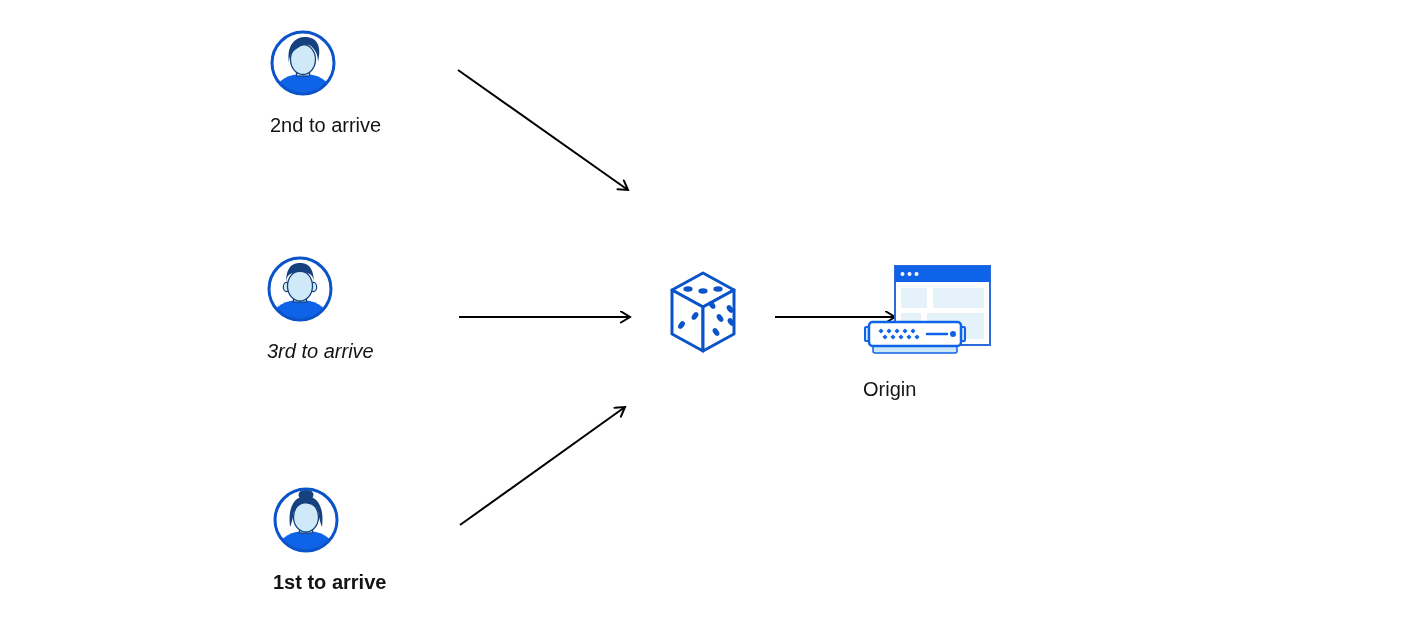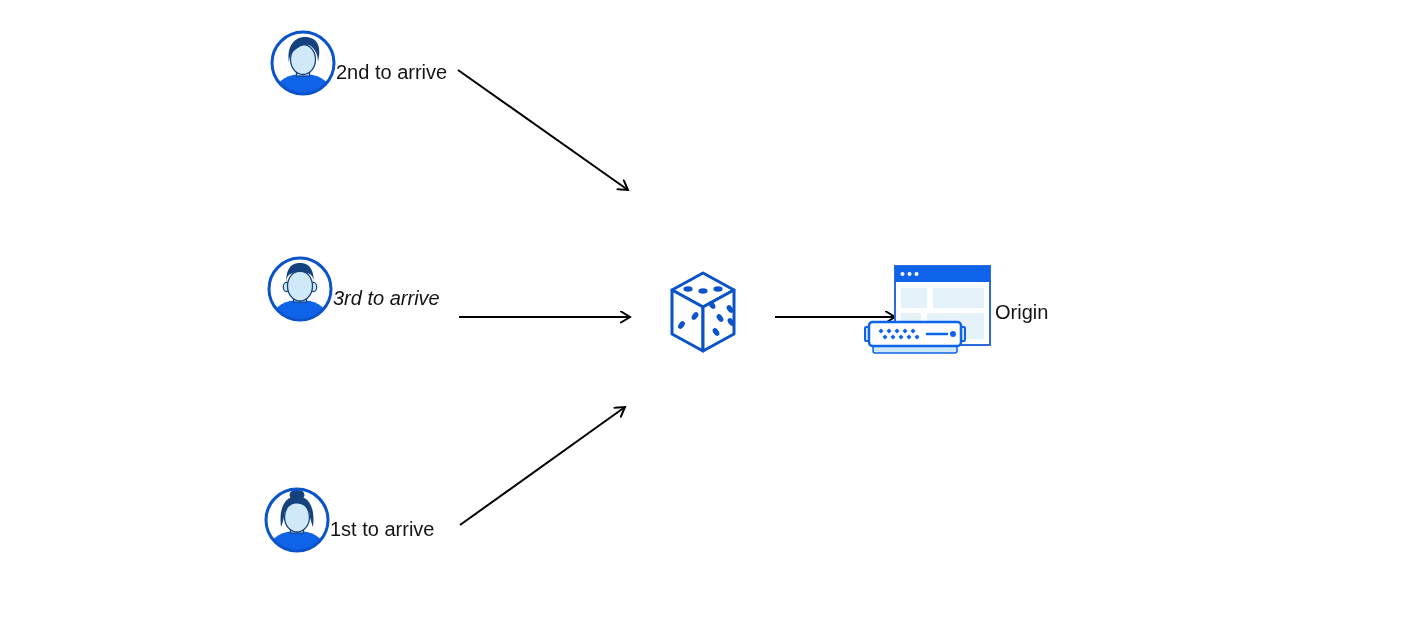--- a/index.html
+++ b/index.html
@@ -15,31 +15,32 @@
     overflow: hidden;
   }
   .arrows-layer {
     position: absolute;
     left: 0; top: 0;
     width: 1405px; height: 633px;
   }
   .node {
     position: absolute;
     display: flex;
-    align-items: center;
+    flex-direction: column;
+    align-items: flex-start;
   }
   .node-label {
     font-size: 20px;
     line-height: 22px;
     color: var(--text, #141414);
     white-space: nowrap;
     margin-top: 18px;
   }
   .origin-label {
-    margin-top: 0;
+    margin-top: 16px;
   }
 </style>
 </head>
 <body>
 
 <svg class="arrows-layer" viewBox="0 0 1405 633">
   <defs>
     <marker id="chev" markerWidth="16" markerHeight="16" refX="11" refY="6.5" orient="auto" markerUnits="userSpaceOnUse">
       <path d="M2,1 L11,6.5 L2,12" fill="none" stroke="var(--arrow, #000)" stroke-width="2" stroke-linecap="round"></path>
     </marker>
@@ -83,21 +84,21 @@
       <ellipse cx="19.5" cy="31" rx="3.2" ry="4.6" fill="var(--face-blue)" stroke="var(--navy)" stroke-width="1.2"></ellipse>
       <ellipse cx="46.5" cy="31" rx="3.2" ry="4.6" fill="var(--face-blue)" stroke="var(--navy)" stroke-width="1.2"></ellipse>
       <ellipse cx="33" cy="30" rx="12.5" ry="15" fill="var(--face-blue)" stroke="var(--navy)" stroke-width="1.3"></ellipse>
       <path d="M19,28 C19,11 25,7 33,7 C41,7 47,11 47,28 C47,20 44,16 33,16 C22,16 19,20 19,28 Z" fill="var(--navy)"></path>
     </g>
     <circle cx="33" cy="33" r="31" fill="none" stroke="var(--stroke-blue)" stroke-width="3"></circle>
   </svg>
   <div class="node-label">3rd to arrive</div>
 </div>
 
-<div class="node" style="left:264px; top:487px; width:200px;">
+<div class="node" style="left:273px; top:487px; width:200px;font-weight:bold;">
   <svg width="66" height="66" viewBox="0 0 66 66">
     <defs>
         <clipPath id="clipC">
           <circle cx="33" cy="33" r="30"></circle>
         </clipPath>
       </defs>
     <circle cx="33" cy="33" r="30" fill="#ffffff"></circle>
     <g clip-path="url(#clipC)">
       <path d="M2,66 C6,50 18,44 33,44 C48,44 60,50 64,66 Z" fill="var(--fill-blue)"></path>
       <rect x="26.5" y="34" width="13" height="12" fill="var(--face-blue)" stroke="var(--navy)" stroke-width="1.2"></rect>

